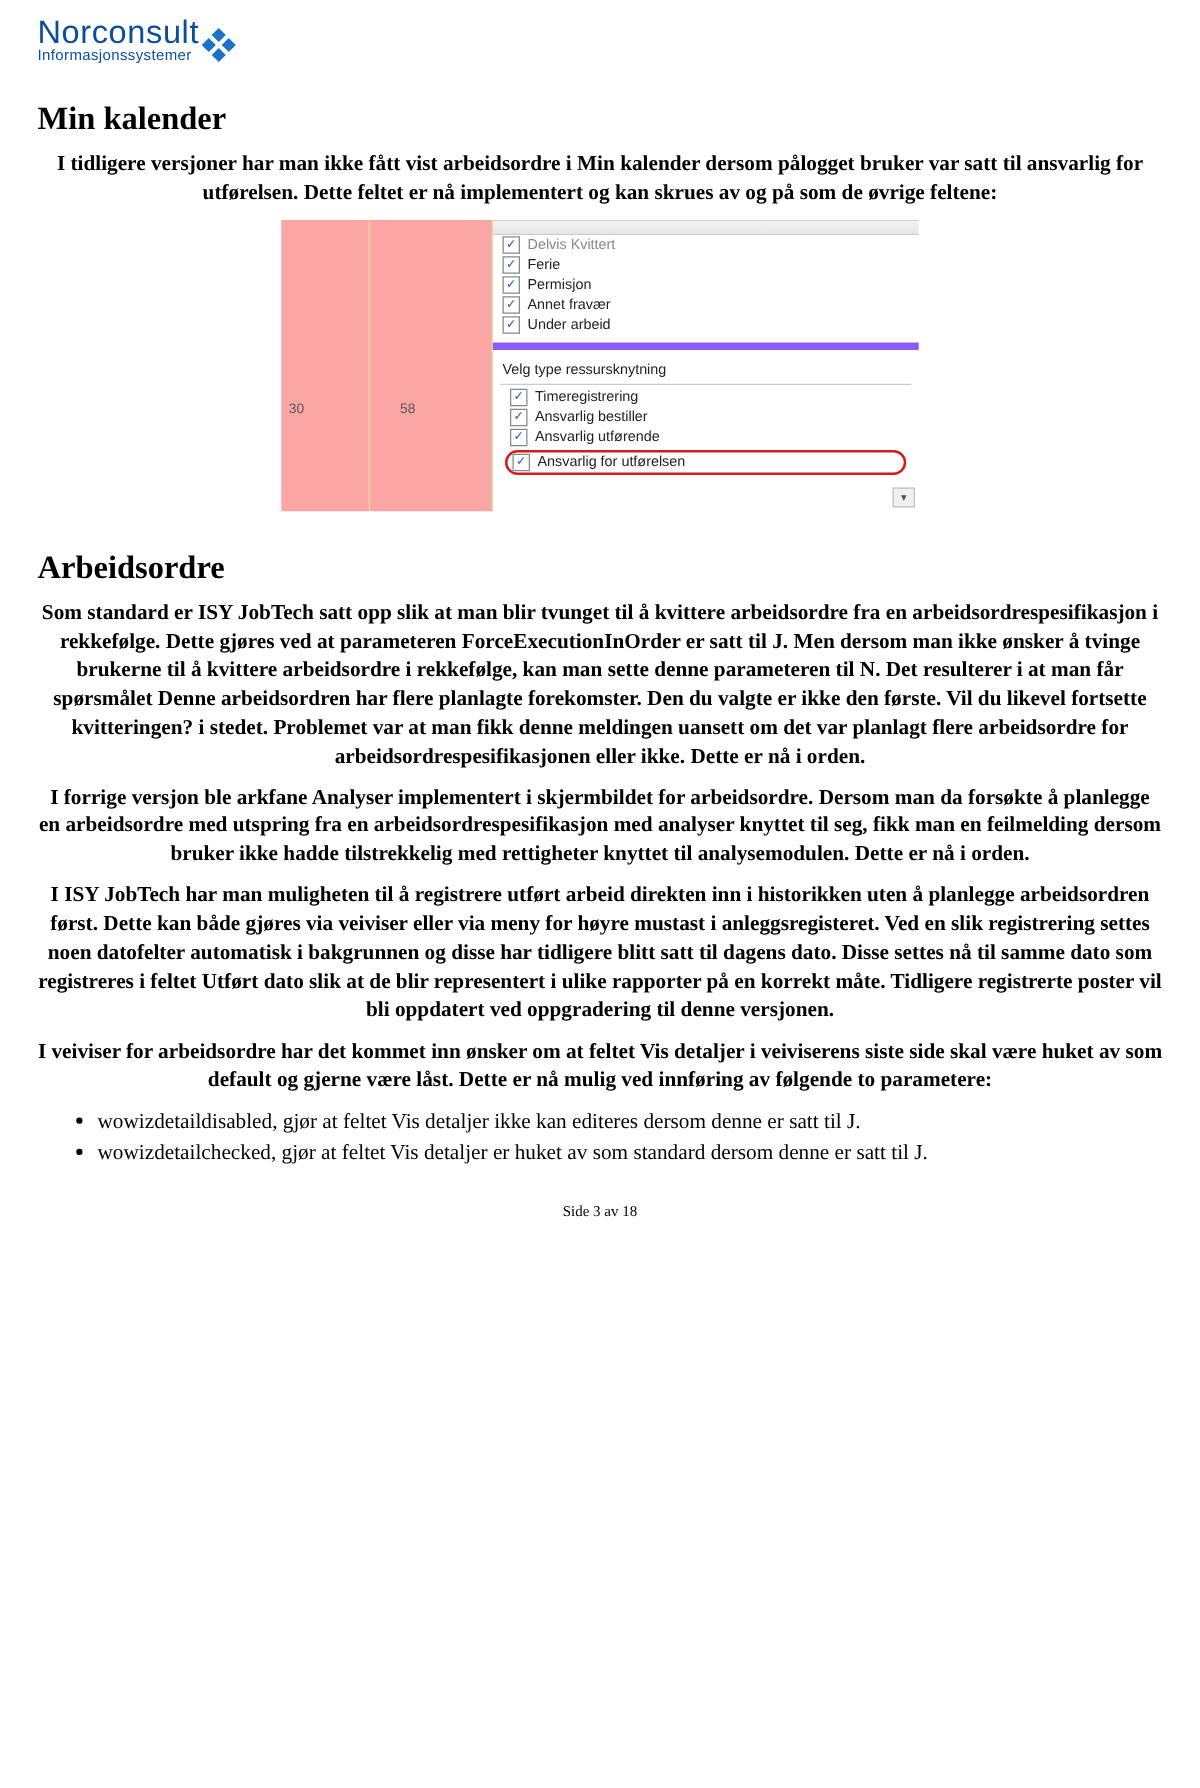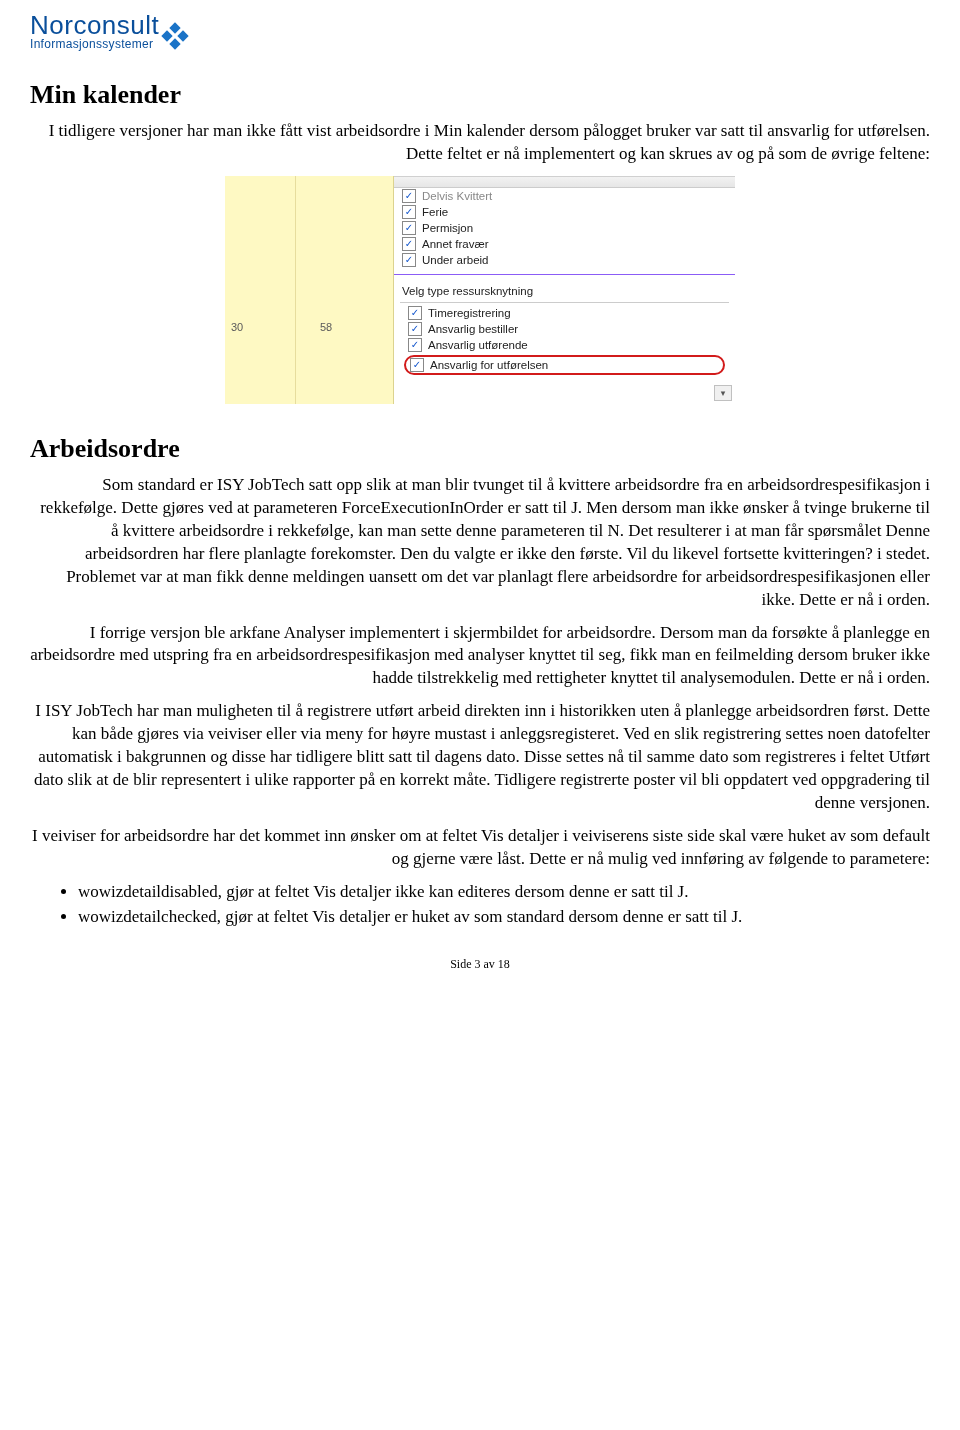--- a/index.html
+++ b/index.html
@@ -44,35 +44,36 @@
   }
   h1.section {
     font-family: "Times New Roman", Times, serif;
     font-size: 26px;
     font-weight: bold;
     margin: 30px 0 6px 0;
   }
   p {
     margin: 10px 0;
     line-height: 1.35;
-    text-align: right;
+    text-align: center;
+    font-weight: bold;
   }
   .screenshot-outer {
     display: flex;
     justify-content: center;
     margin: 4px 0 6px 0;
   }
   .screenshot {
     width: 510px;
     border: 0;
     display: flex;
   }
   .cal-col {
     width: 168px;
-    background: #fef9c3;
+    background: #fca5a5;
     border-right: 1px solid #dcd38f;
     position: relative;
   }
   .cal-col::before {
     content: "";
     position: absolute;
     left: 70px;
     top: 0;
     bottom: 0;
     width: 1px;
@@ -120,21 +121,21 @@
     justify-content: center;
   }
   .checkbox .tick {
     font-size: 10px;
     color: #1155cc;
     line-height: 1;
   }
   .section-label {
     padding: 10px 8px 3px 8px;
     color: #222;
-    border-top: 1px solid #8b5cf6;
+    border-top: 6px solid #8b5cf6;
     margin-top: 6px;
   }
   .group-box {
     margin: 2px 6px 4px 6px;
     border-top: 1px solid #ccc;
     padding-top: 2px;
   }
   .highlight-row {
     display: flex;
     align-items: center;

